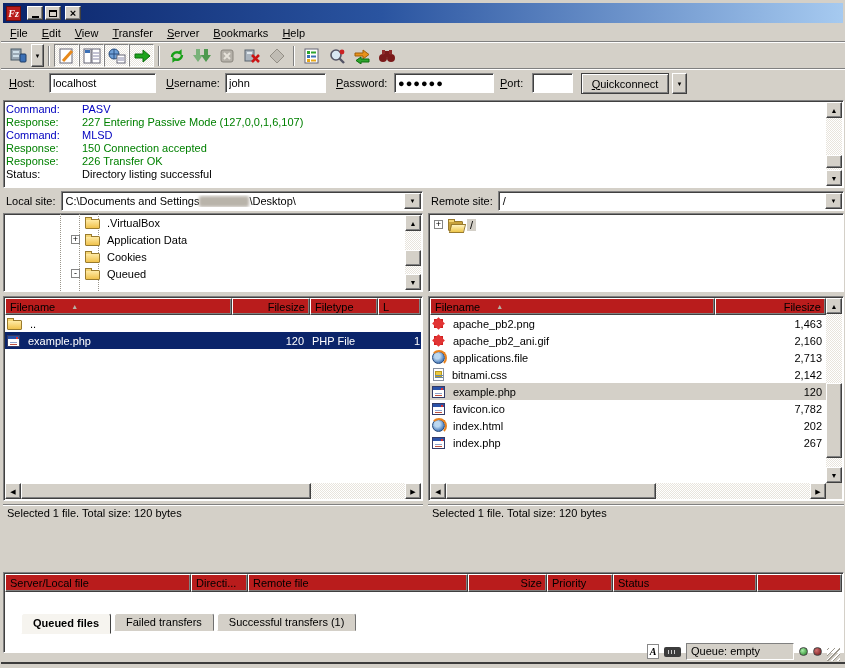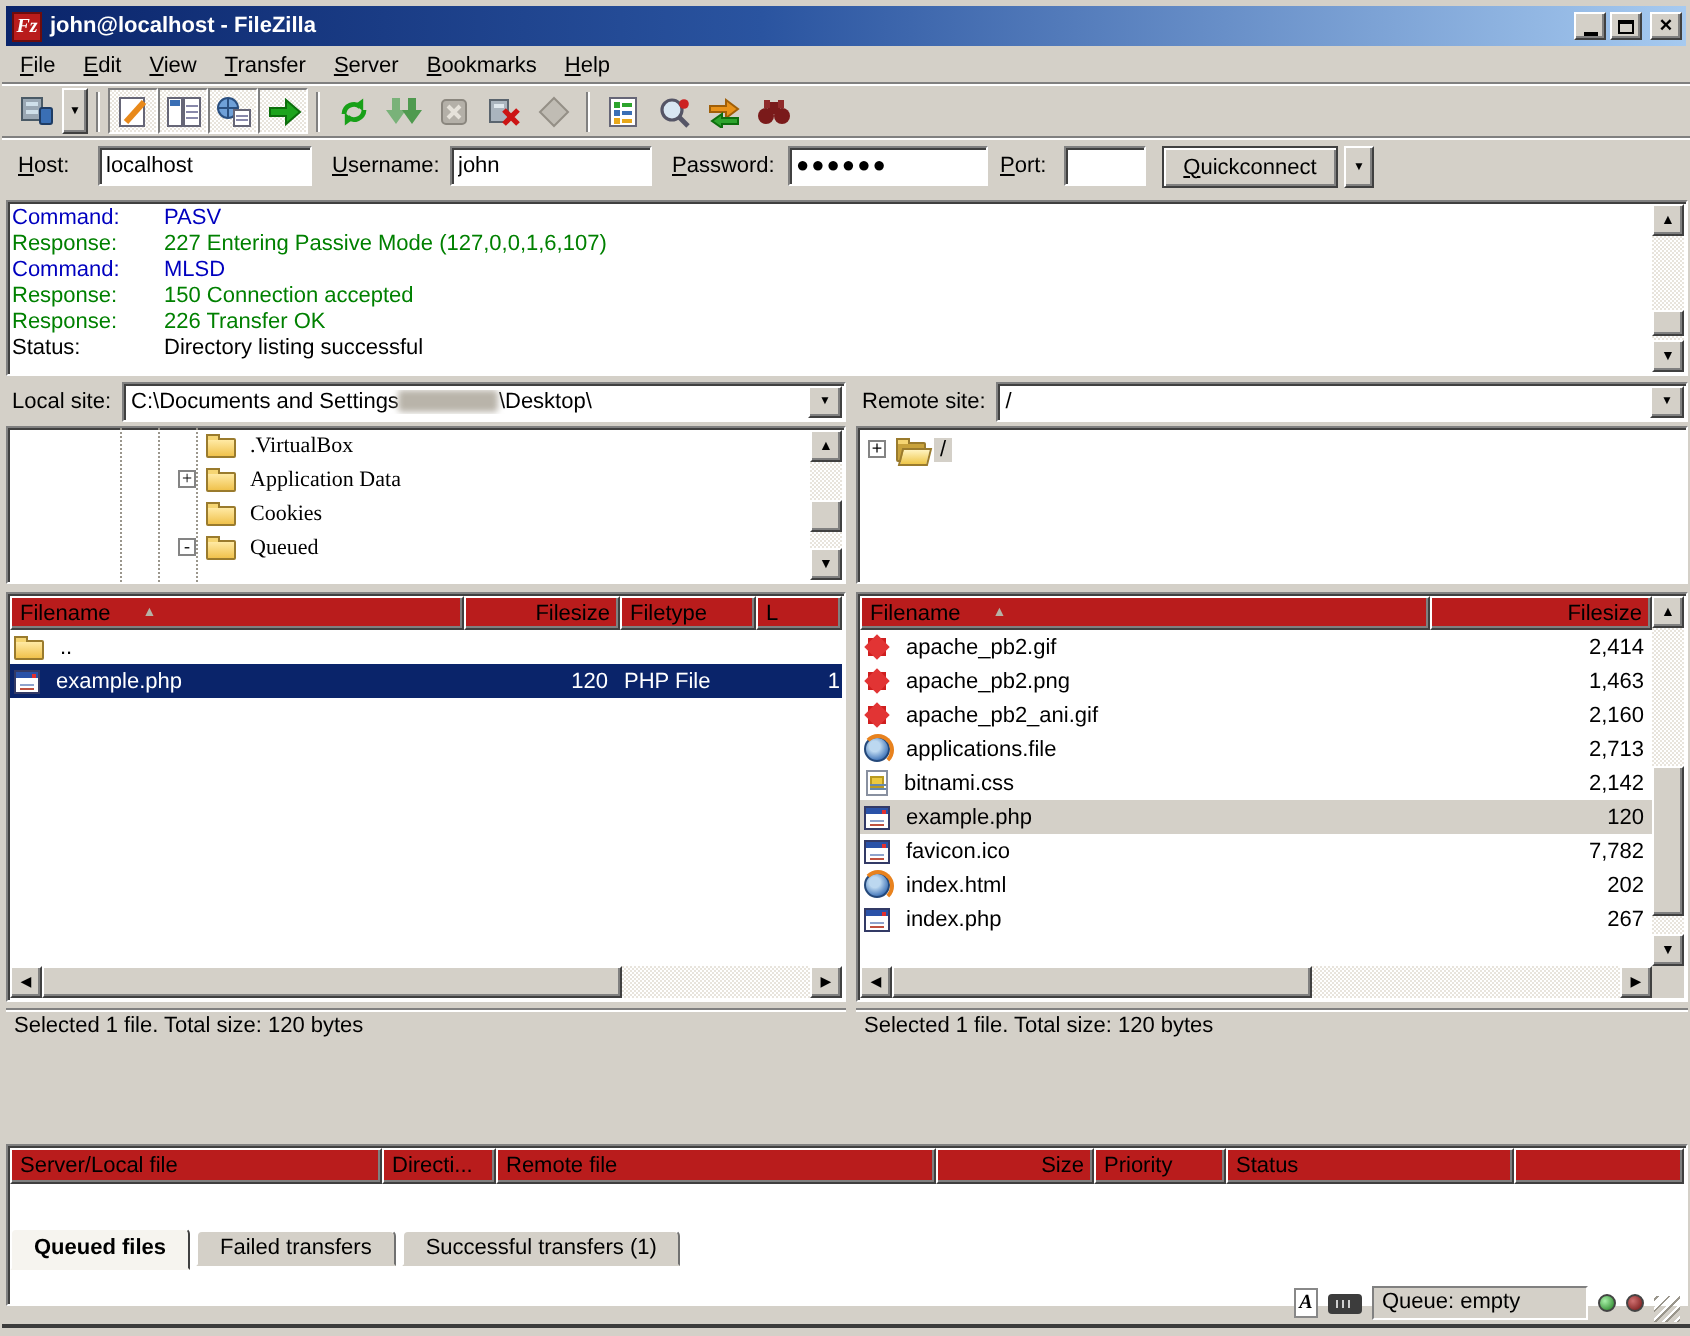--- a/index.html
+++ b/index.html
@@ -84,21 +84,21 @@
   .combo { flex:1; height:20px; background:#fff; border:1px solid; border-color:#808080 #fff #fff #808080;
     box-shadow:inset 1px 1px 0 #404040; display:flex; align-items:center; }
   .combo-text { flex:1; padding-left:4px; white-space:nowrap; overflow:hidden; }
   .combo-drop { width:17px; height:16px; margin:1px; background:#d4d0c8; border:1px solid; border-color:#ffffff #404040 #404040 #ffffff;
     box-shadow:inset -1px -1px 0 #808080; display:flex; align-items:center; justify-content:center; font-size:6px; flex:none; }
   .blurred { display:inline-block; width:50px; height:11px; background:#b9b4aa; border-radius:2px; filter:blur(1.5px); vertical-align:-2px; }
 
   .tree { position:absolute; top:22px; left:0; right:0; height:79px; background:#fff; border:1px solid; border-color:#808080 #fff #fff #808080; box-shadow:inset 1px 1px 0 #404040; overflow:hidden; }
   .tguide { position:absolute; top:0; bottom:0; border-left:1px dotted #9a968c; }
   .trow { height:17px; display:flex; align-items:center; position:relative; }
-  .trow.indent { padding-left:85px;font-family:Liberation Serif, serif; }
+  .trow.indent { padding-left:67px; }
   .expander { width:9px; height:9px; border:1px solid #848484; background:#fff; font-size:9px; line-height:7px; text-align:center; margin-right:3px; flex:none; }
   .expander:empty { visibility:hidden; }
   .tlabel { padding:0 3px; white-space:nowrap; }
   .tlabel.sel { background:#d4d0c8; }
 
   .list { position:absolute; top:105px; left:0; right:0; height:205px; background:#fff; border:1px solid; border-color:#808080 #fff #fff #808080; box-shadow:inset 1px 1px 0 #404040; }
   .lheader { position:absolute; top:1px; left:1px; right:1px; height:17px; display:flex; }
   .hcell { background:#b91c1c; border:1px solid; border-color:#ffffff #404040 #404040 #ffffff; box-shadow:inset -1px -1px 0 #808080;
     padding:0 4px; line-height:14px; white-space:nowrap; overflow:hidden; flex:none; display:flex; align-items:center; }
   .sort { margin-left:16px; font-size:7px; color:#b6b1a5; }
@@ -130,21 +130,21 @@
   .ic-ff::after { content:""; position:absolute; left:-2px; top:-2px; width:12px; height:12px; border:2px solid transparent; border-top-color:#e8821e; border-right-color:#e8821e; border-radius:50%; }
   .ic-css { width:11px; height:13px; background:#fff; border:1px solid #8890a0; margin-left:3px; }
   .ic-css::before { content:""; position:absolute; left:1px; top:2px; width:5px; height:4px; background:#ecc93f; border:1px solid #b99a20; }
   .ic-css::after { content:""; position:absolute; left:1px; bottom:2px; width:8px; height:1px; background:#6688aa; box-shadow:0 -2px 0 #6688aa; }
 
   
   .queue { position:absolute; left:2px; top:529px; width:841px; height:81px; background:#fff; border:1px solid; border-color:#808080 #fff #fff #808080; box-shadow:inset 1px 1px 0 #404040;margin-top:42px; }
   .qheader { position:absolute; top:1px; left:1px; right:1px; height:18px; display:flex; }
 
   
-  .tabs { position:absolute; left:4px; top:612px; height:22px; display:flex; align-items:center; }
+  .tabs { position:absolute; left:4px; top:612px; height:22px; display:flex; align-items:flex-start;padding-left:16px; }
   .tab { height:18px; line-height:17px; padding:0 11px; background:#d4d0c8; border:1px solid; border-color:#fff #707070 #d4d0c8 #fff; border-radius:3px 3px 0 0; margin-right:3px; }
   .tab.active { height:21px; line-height:19px; background:#f6f4ef; font-weight:bold; border-color:#fff #404040 #f6f4ef #fff; }
 
   
   .statusbar { position:absolute; left:2px; right:2px; top:641px; height:19px; display:flex; align-items:center; justify-content:flex-end; gap:5px; padding-right:3px; }
   .dt-icon { width:12px; height:15px; background:#fff; border:1px solid #888; font:italic bold 10px "Liberation Serif",serif; text-align:center; line-height:13px; }
   .badge-icon { width:17px; height:10px; background:#3c3c3c; border-radius:2px;
     background-image:linear-gradient(to right,transparent 2px,#cfcfcf 2px,#cfcfcf 3px,transparent 3px,transparent 5px,#cfcfcf 5px,#cfcfcf 6px,transparent 6px,transparent 8px,#cfcfcf 8px,#cfcfcf 9px,transparent 9px);
     background-size:12px 4px; background-position:2px 3px; background-repeat:no-repeat; }
   .queue-box { width:108px; height:17px; line-height:15px; padding-left:4px; background:#d4d0c8;
@@ -156,21 +156,20 @@
     background:repeating-linear-gradient(135deg,#fff 0 1px,#9a968c 1px 2px,transparent 2px 4px); }
   .bottom-line { position:absolute; left:0; right:0; top:661px; height:2px; background:#3c3c3c; }
 </style>
 </head>
 <body>
 
 <div id="window">
 
   <div class="titlebar">
     <span class="title-logo">Fz</span>
-    <span class="title-text">john@localhost - FileZilla</span>
     <span class="tbtn raised">
         <span class="glyph-min"></span>
       </span>
     <span class="tbtn raised">
         <span class="glyph-max"></span>
       </span>
     <span class="tbtn raised" style="margin-left:4px">
         <span class="glyph-close">×</span>
       </span>
   </div>
@@ -454,25 +453,20 @@
       <div class="lheader">
         <span class="hcell" style="width:285px">
             <span>Filename</span>
             <span class="sort">▲</span>
           </span>
         <span class="hcell" style="flex:1;justify-content:flex-end;margin-right:16px">
             <span>Filesize</span>
           </span>
       </div>
       <div class="lbody" style="right:17px;bottom:17px">
-        <div class="lrow">
-            <span class="ic ic-apache"></span>
-            <span class="cell" style="width:264px">apache_pb2.gif</span>
-            <span class="cell num" style="flex:1">2,414</span>
-          </div>
         <div class="lrow">
             <span class="ic ic-apache"></span>
             <span class="cell" style="width:264px">apache_pb2.png</span>
             <span class="cell num" style="flex:1">1,463</span>
           </div>
         <div class="lrow">
             <span class="ic ic-apache"></span>
             <span class="cell" style="width:264px">apache_pb2_ani.gif</span>
             <span class="cell num" style="flex:1">2,160</span>
           </div>

